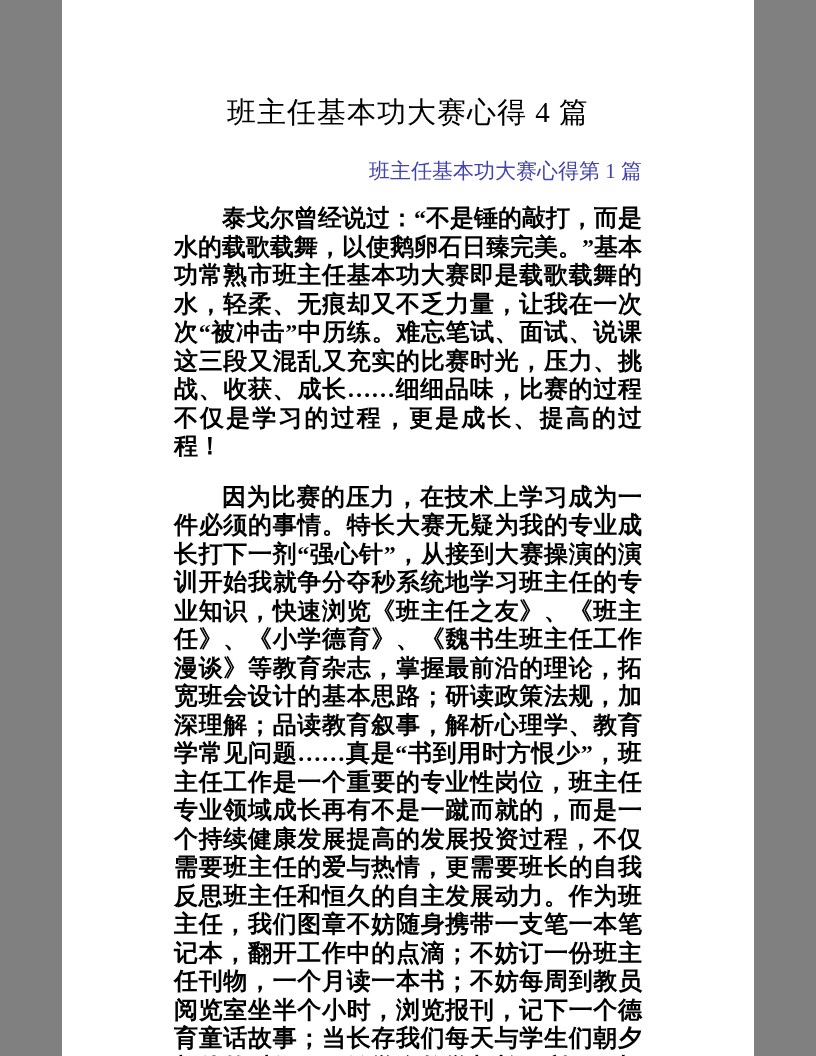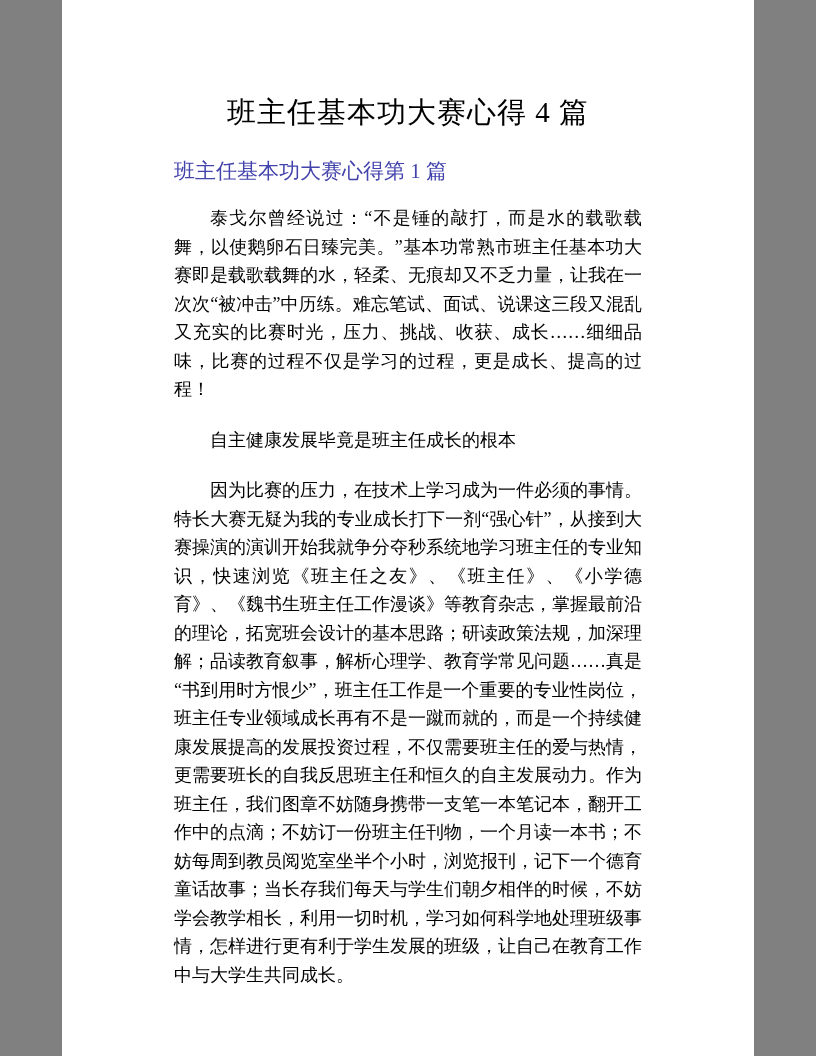--- a/index.html
+++ b/index.html
@@ -31,39 +31,39 @@
     line-height: 40px;
     text-align: center;
     letter-spacing: 1px;
     color: var(--color-text, #000);
   }
   .section-heading {
     margin: 0 0 20px 0;
     font-size: 21px;
     font-weight: normal;
     line-height: 26px;
-    text-align: left;
+    text-align: right;
     color: var(--color-heading, #4343ac);
   }
   .para {
     margin: 0 0 22px 0;
-    font-size: 18px;
+    font-size: 24px;
     line-height: 28.5px;
     text-align: justify;
     text-indent: 2em;
     color: var(--color-text, #000);
+    font-weight: bold;
   }
 </style>
 </head>
 <body>
 
 <div class="page">
   <h1 class="doc-title">班主任基本功大赛心得 4 篇</h1>
 
   <h2 class="section-heading">班主任基本功大赛心得第 1 篇</h2>
 
   <p class="para">泰戈尔曾经说过：“不是锤的敲打，而是水的载歌载舞，以使鹅卵石日臻完美。”基本功常熟市班主任基本功大赛即是载歌载舞的水，轻柔、无痕却又不乏力量，让我在一次次“被冲击”中历练。难忘笔试、面试、说课这三段又混乱又充实的比赛时光，压力、挑战、收获、成长……细细品味，比赛的过程不仅是学习的过程，更是成长、提高的过程！</p>
 
-  <p class="para">自主健康发展毕竟是班主任成长的根本</p>
 
   <p class="para">因为比赛的压力，在技术上学习成为一件必须的事情。特长大赛无疑为我的专业成长打下一剂“强心针”，从接到大赛操演的演训开始我就争分夺秒系统地学习班主任的专业知识，快速浏览《班主任之友》、《班主任》、《小学德育》、《魏书生班主任工作漫谈》等教育杂志，掌握最前沿的理论，拓宽班会设计的基本思路；研读政策法规，加深理解；品读教育叙事，解析心理学、教育学常见问题……真是“书到用时方恨少”，班主任工作是一个重要的专业性岗位，班主任专业领域成长再有不是一蹴而就的，而是一个持续健康发展提高的发展投资过程，不仅需要班主任的爱与热情，更需要班长的自我反思班主任和恒久的自主发展动力。作为班主任，我们图章不妨随身携带一支笔一本笔记本，翻开工作中的点滴；不妨订一份班主任刊物，一个月读一本书；不妨每周到教员阅览室坐半个小时，浏览报刊，记下一个德育童话故事；当长存我们每天与学生们朝夕相伴的时候，不妨学会教学相长，利用一切时机，学习如何科学地处理班级事情，怎样进行更有利于学生发展的班级，让自己在教育工作中与大学生共同成长。</p>
 
 </div>
 
 </body></html>

